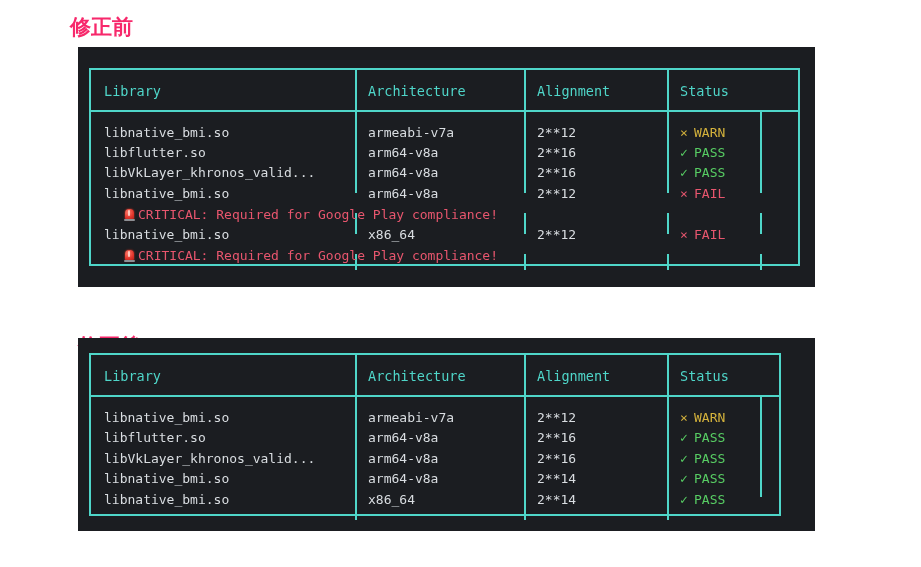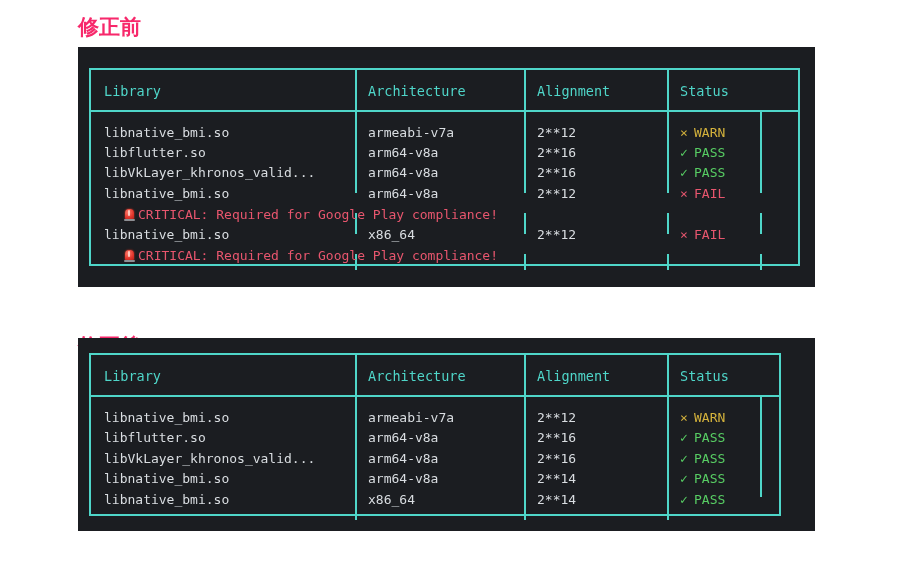--- a/index.html
+++ b/index.html
@@ -113,21 +113,21 @@
     position: absolute;
     left: 5px; top: 2px;
     width: 2px; height: 6px;
     background: rgba(255,210,200,0.9);
     border-radius: 1px;
   }
 </style>
 </head>
 <body>
 
-<div class="section-title" style="left:78px; top:17px;">修正前</div>
+<div class="section-title" style="left:70px; top:17px;">修正前</div>
 
 <div class="panel" style="left:78px; top:47px; width:737px; height:240px;"></div>
 
 <div class="tbl" style="left:89px; top:68px; width:711px; height:198px;">
   <div class="hdr-sep" style="top:40px;"></div>
 
   <div class="vline" style="left:264px; top:-2px; height:44px;"></div>
   <div class="vline" style="left:264px; top:42px; height:81px;"></div>
   <div class="vline" style="left:264px; top:143px; height:21px;"></div>
   <div class="vline" style="left:264px; top:184px; height:16px;"></div>

